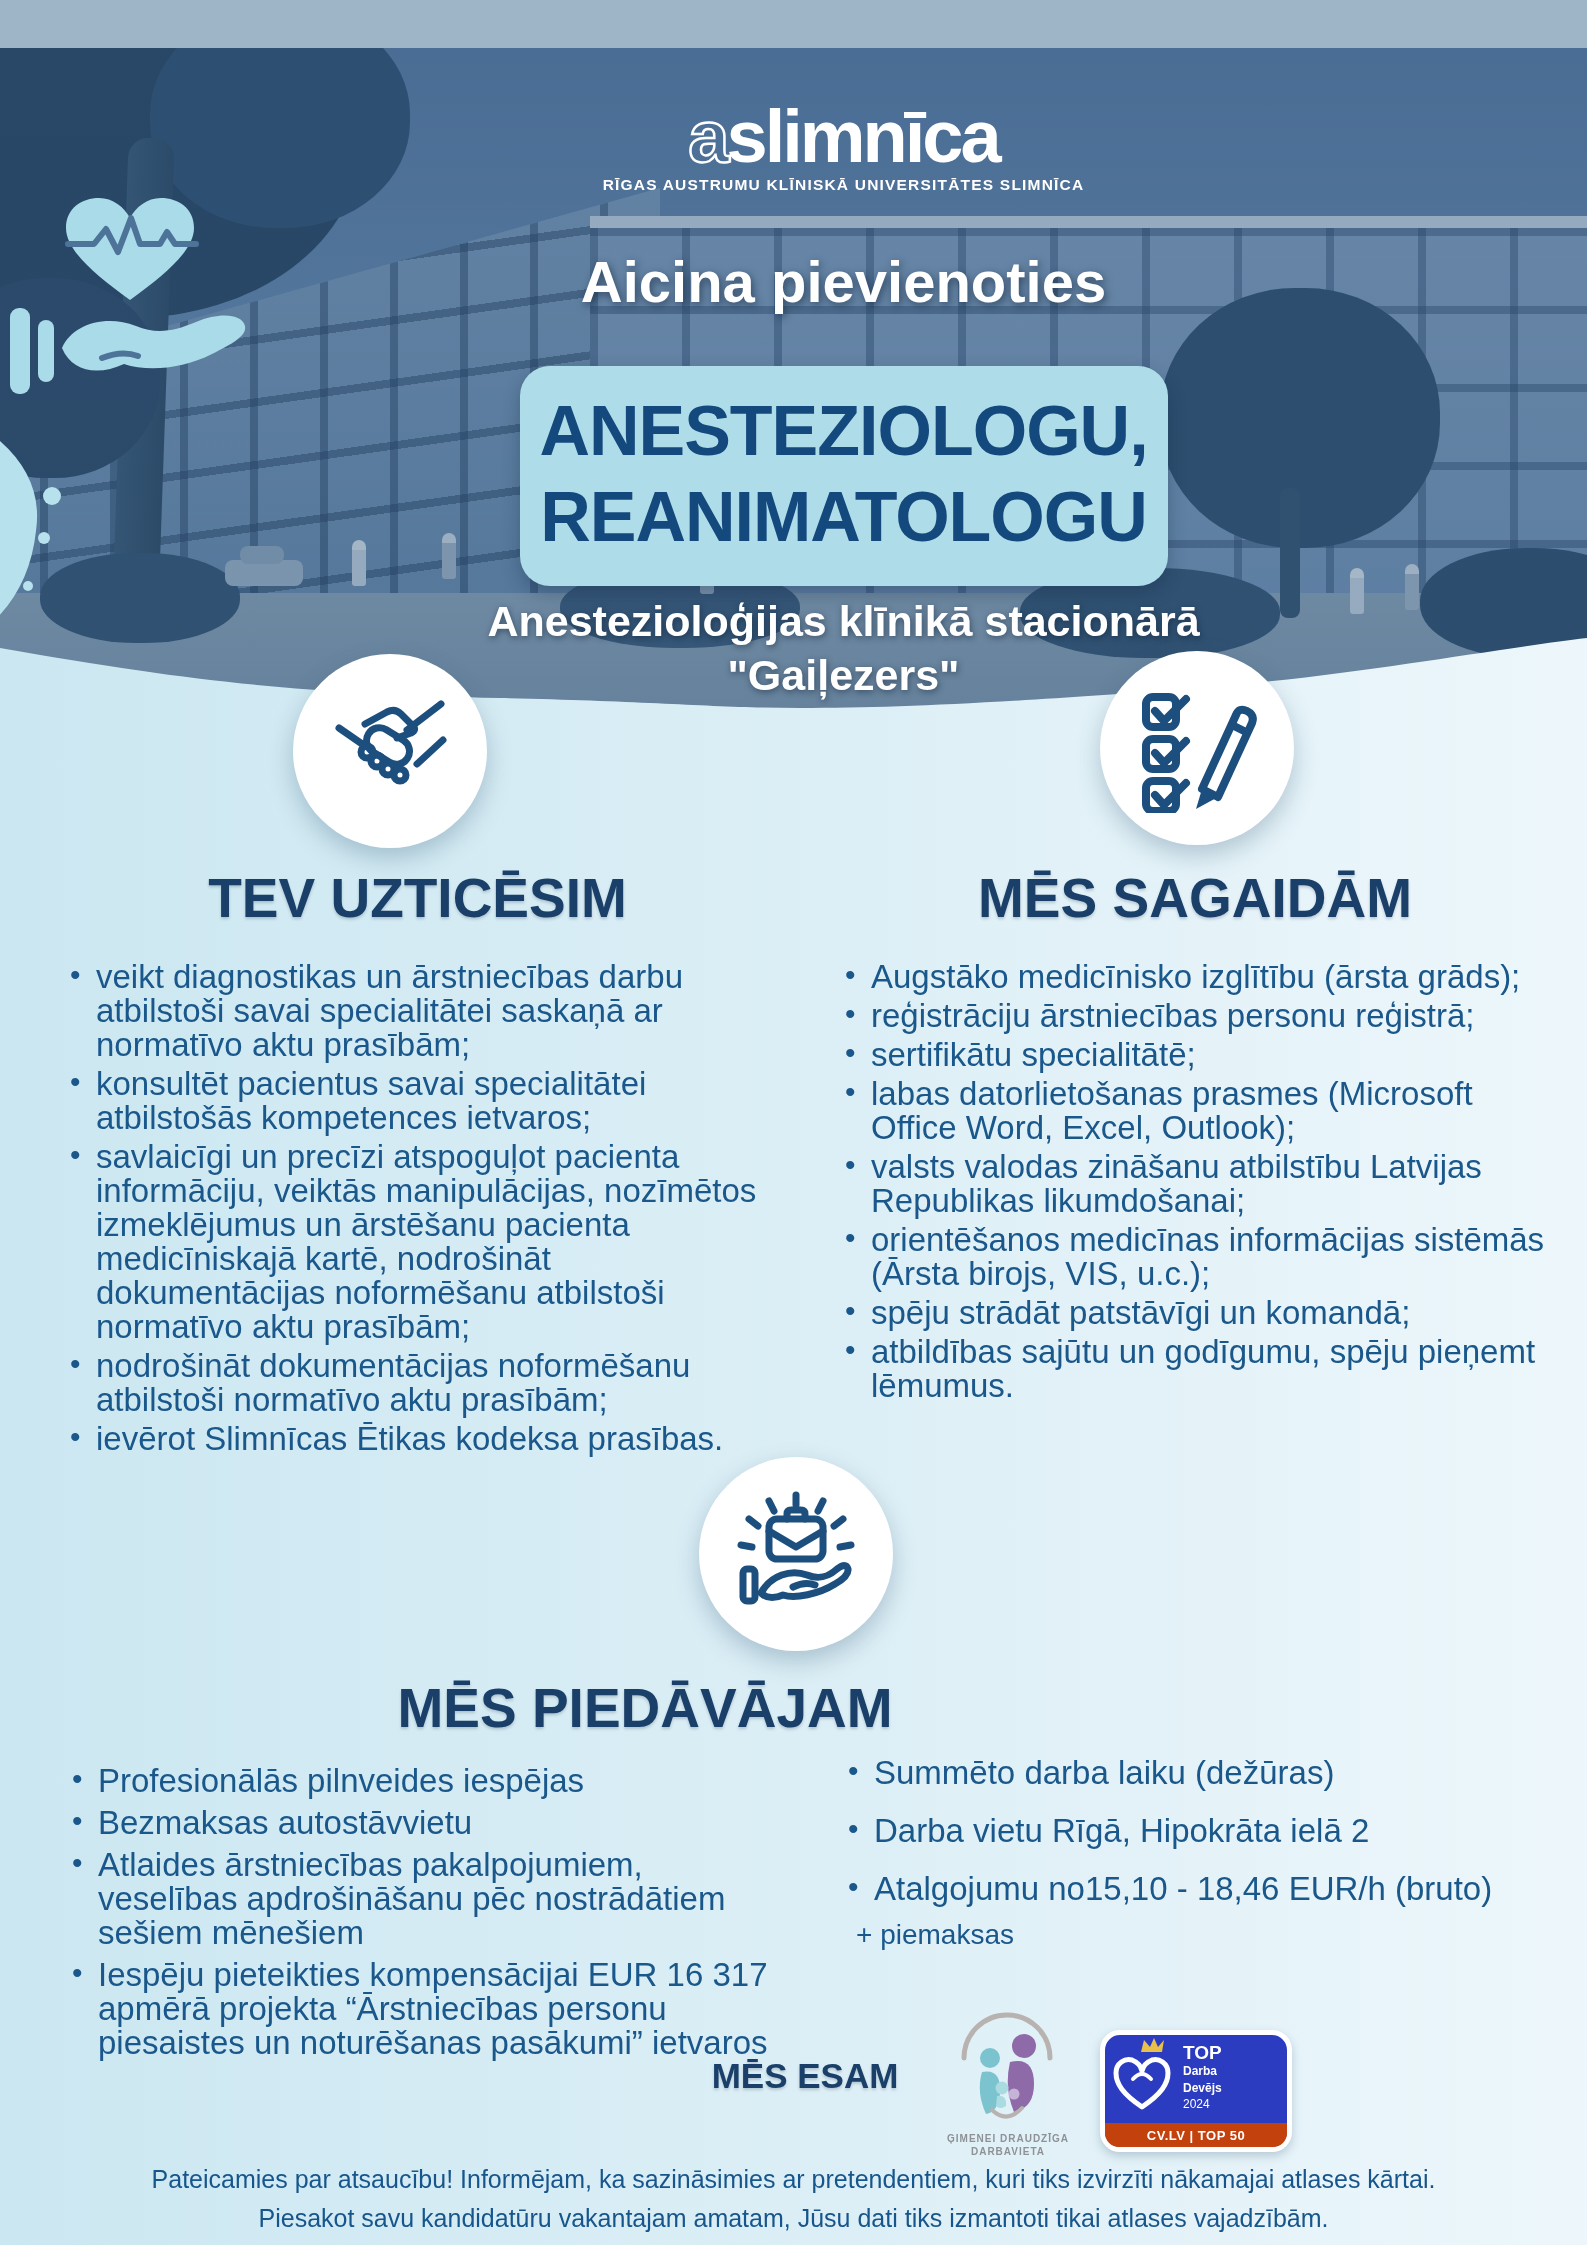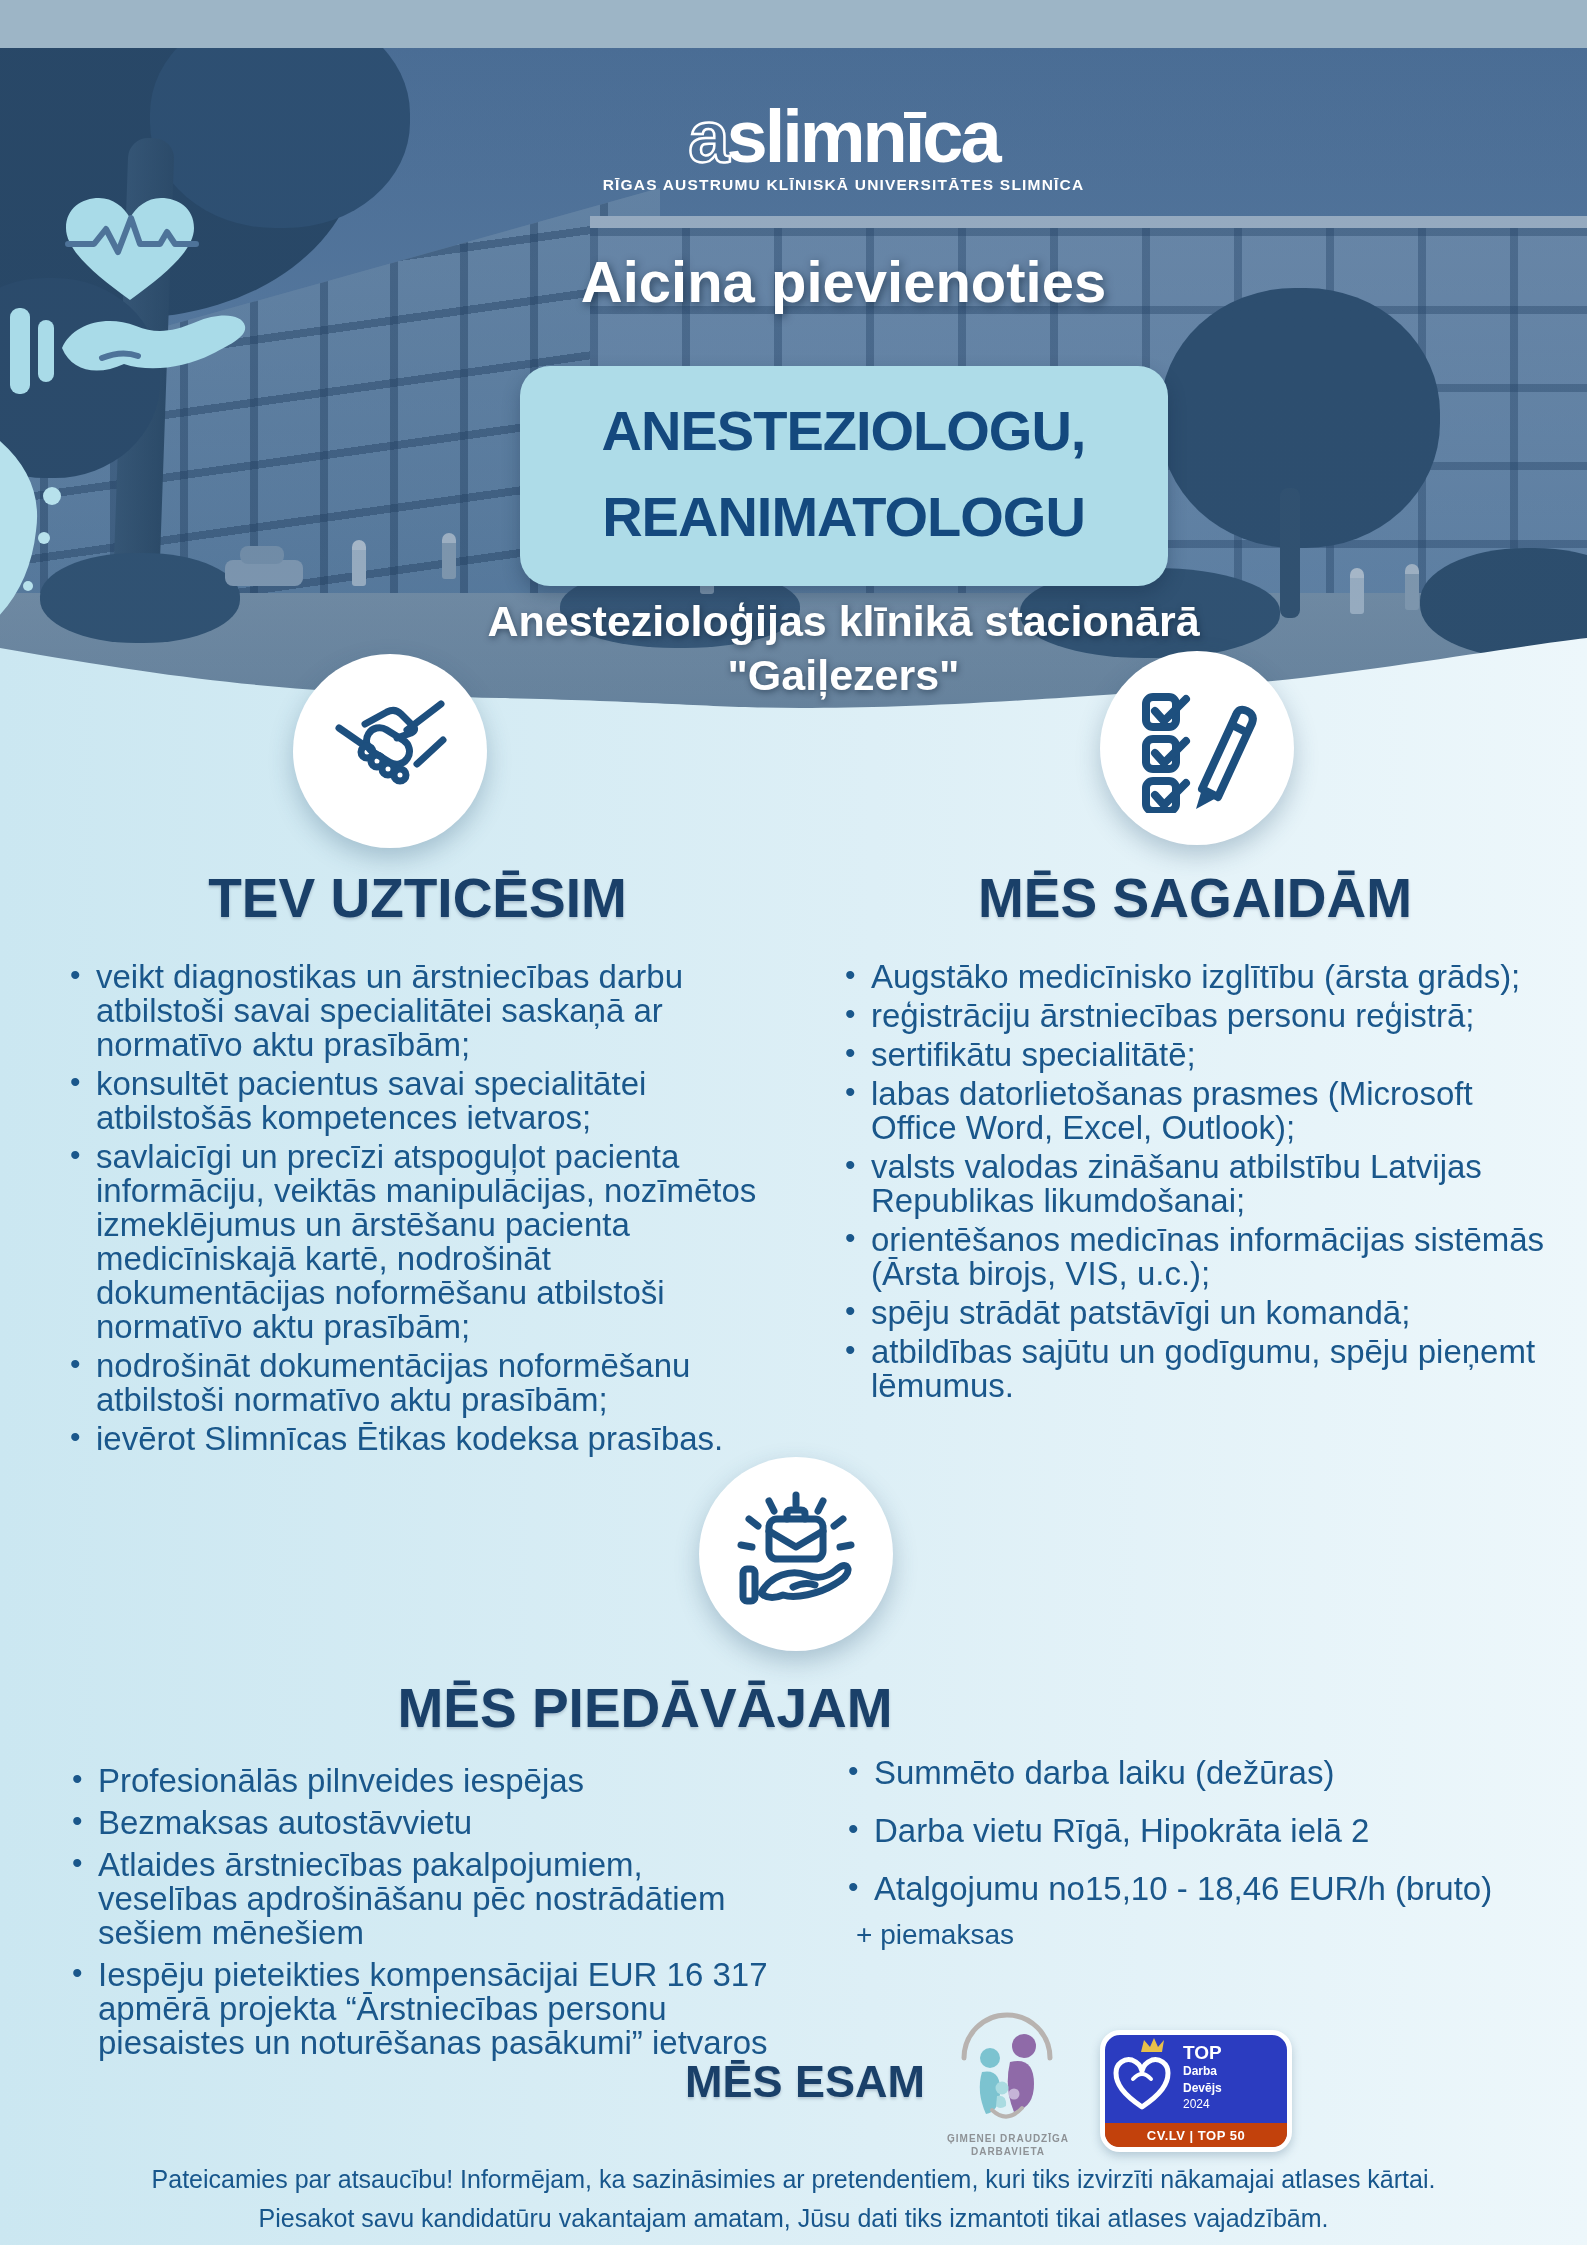--- a/index.html
+++ b/index.html
@@ -48,21 +48,21 @@
   
   .hero{position:absolute;left:50px;top:0;width:1587px;height:770px;text-align:center;z-index:3;}
   .hero >*{position:absolute;left:0;width:100%;}
   .logo-line{top:52px;font-size:74px;font-weight:bold;letter-spacing:-3px;color:#ffffff;line-height:74px;}
   .logo-a{-webkit-text-stroke:2.5px #fff;color:transparent;}
   .logo-sub{top:128px;font-size:15.5px;font-weight:bold;letter-spacing:1.2px;color:#ffffff;}
   .invite{top:200px;font-size:58px;font-weight:bold;color:#ffffff;
     text-shadow:2px 3px 8px rgba(8,25,45,.55);}
   .role-box{top:318px;left:calc(50% - 324px);width:648px;border-radius:30px;background:#aedce8;
     box-shadow:0 8px 18px rgba(15,40,65,.3);padding:22px 0 26px;}
-  .role-line{font-size:56px;font-weight:bold;color:#14497e;line-height:86px;letter-spacing:-1px;}
+  .role-line{font-size:70px;font-weight:bold;color:#14497e;line-height:86px;letter-spacing:-1px;}
   .clinic{top:546px;font-size:43px;font-weight:bold;color:#ffffff;line-height:54px;
     text-shadow:1px 2px 6px rgba(8,25,45,.5);}
   .heart-hand{position:absolute;left:10px;top:140px;z-index:3;}
   .splash{position:absolute;left:-6px;top:388px;z-index:3;}
   
   .wave{position:absolute;left:0;top:500px;z-index:4;}
   
   .icon-circle{position:absolute;width:194px;height:194px;border-radius:50%;background:#ffffff;
     box-shadow:0 10px 24px rgba(40,80,110,.28);display:flex;align-items:center;justify-content:center;z-index:5;}
   .c-handshake{left:293px;top:606px;}
@@ -79,21 +79,21 @@
   .sec-expect{left:835px;top:818px;width:720px;}
   .offer-title{left:0;top:1628px;width:1290px;}
   .offer-left{left:62px;top:1716px;width:706px;}
   .offer-left .bullets{margin-top:0;}
   .offer-left .bullets li{margin-bottom:8px;}
   .offer-right{left:838px;top:1708px;width:720px;}
   .offer-right .bullets{margin-top:0;}
   .offer-right .bullets li{margin-bottom:24px;}
   .salary-extra{font-size:28px;line-height:34px;color:#1a578b;padding-left:18px;margin-top:-12px;}
   .we-are{left:640px;top:2008px;width:330px;}
-  .we-are h2{font-size:45px;}
+  .we-are h2{font-size:35px;}
   .family-badge{position:absolute;left:952px;top:1958px;z-index:6;}
   .family-caption{position:absolute;left:918px;top:2084px;width:180px;z-index:6;text-align:center;
     font-size:10px;line-height:13px;letter-spacing:1px;color:#8e9296;font-weight:bold;}
   .top-badge{position:absolute;left:1100px;top:1982px;width:150px;height:112px;z-index:6;
     background:#2b3cc0;border:5px solid #ffffff;border-radius:20px;box-shadow:0 4px 10px rgba(40,80,110,.25);padding-left:32px;}
   .tb-heart{position:absolute;left:6px;top:20px;}
   .tb-crown{position:absolute;left:34px;top:2px;}
   .tb-text{position:absolute;left:78px;top:8px;color:#ffffff;font-weight:bold;text-align:left;}
   .tb-l1{font-size:19px;line-height:20px;}
   .tb-l2,.tb-l3{font-size:12px;line-height:17px;}

